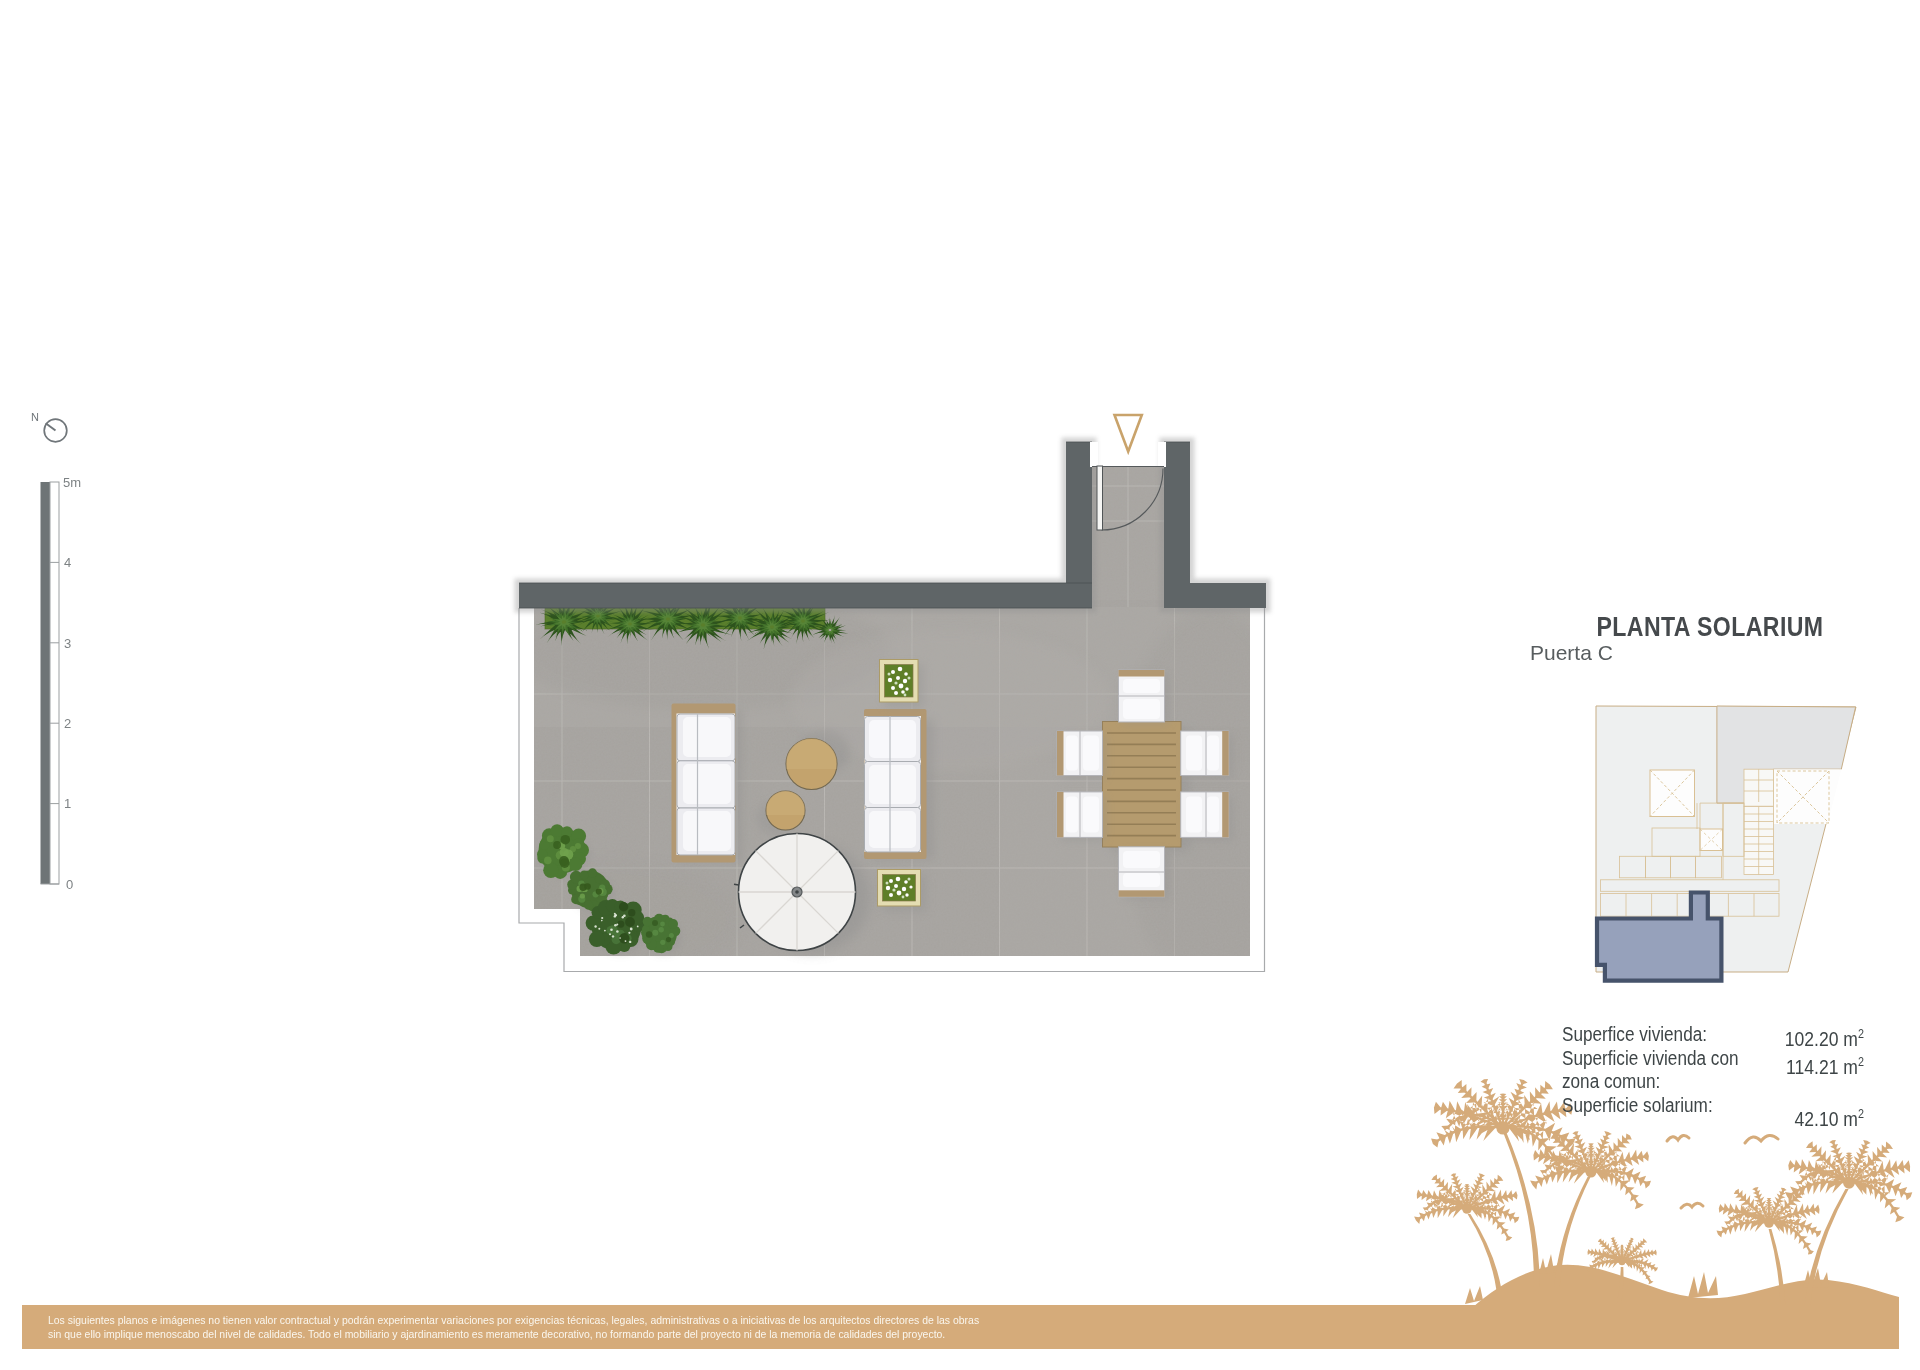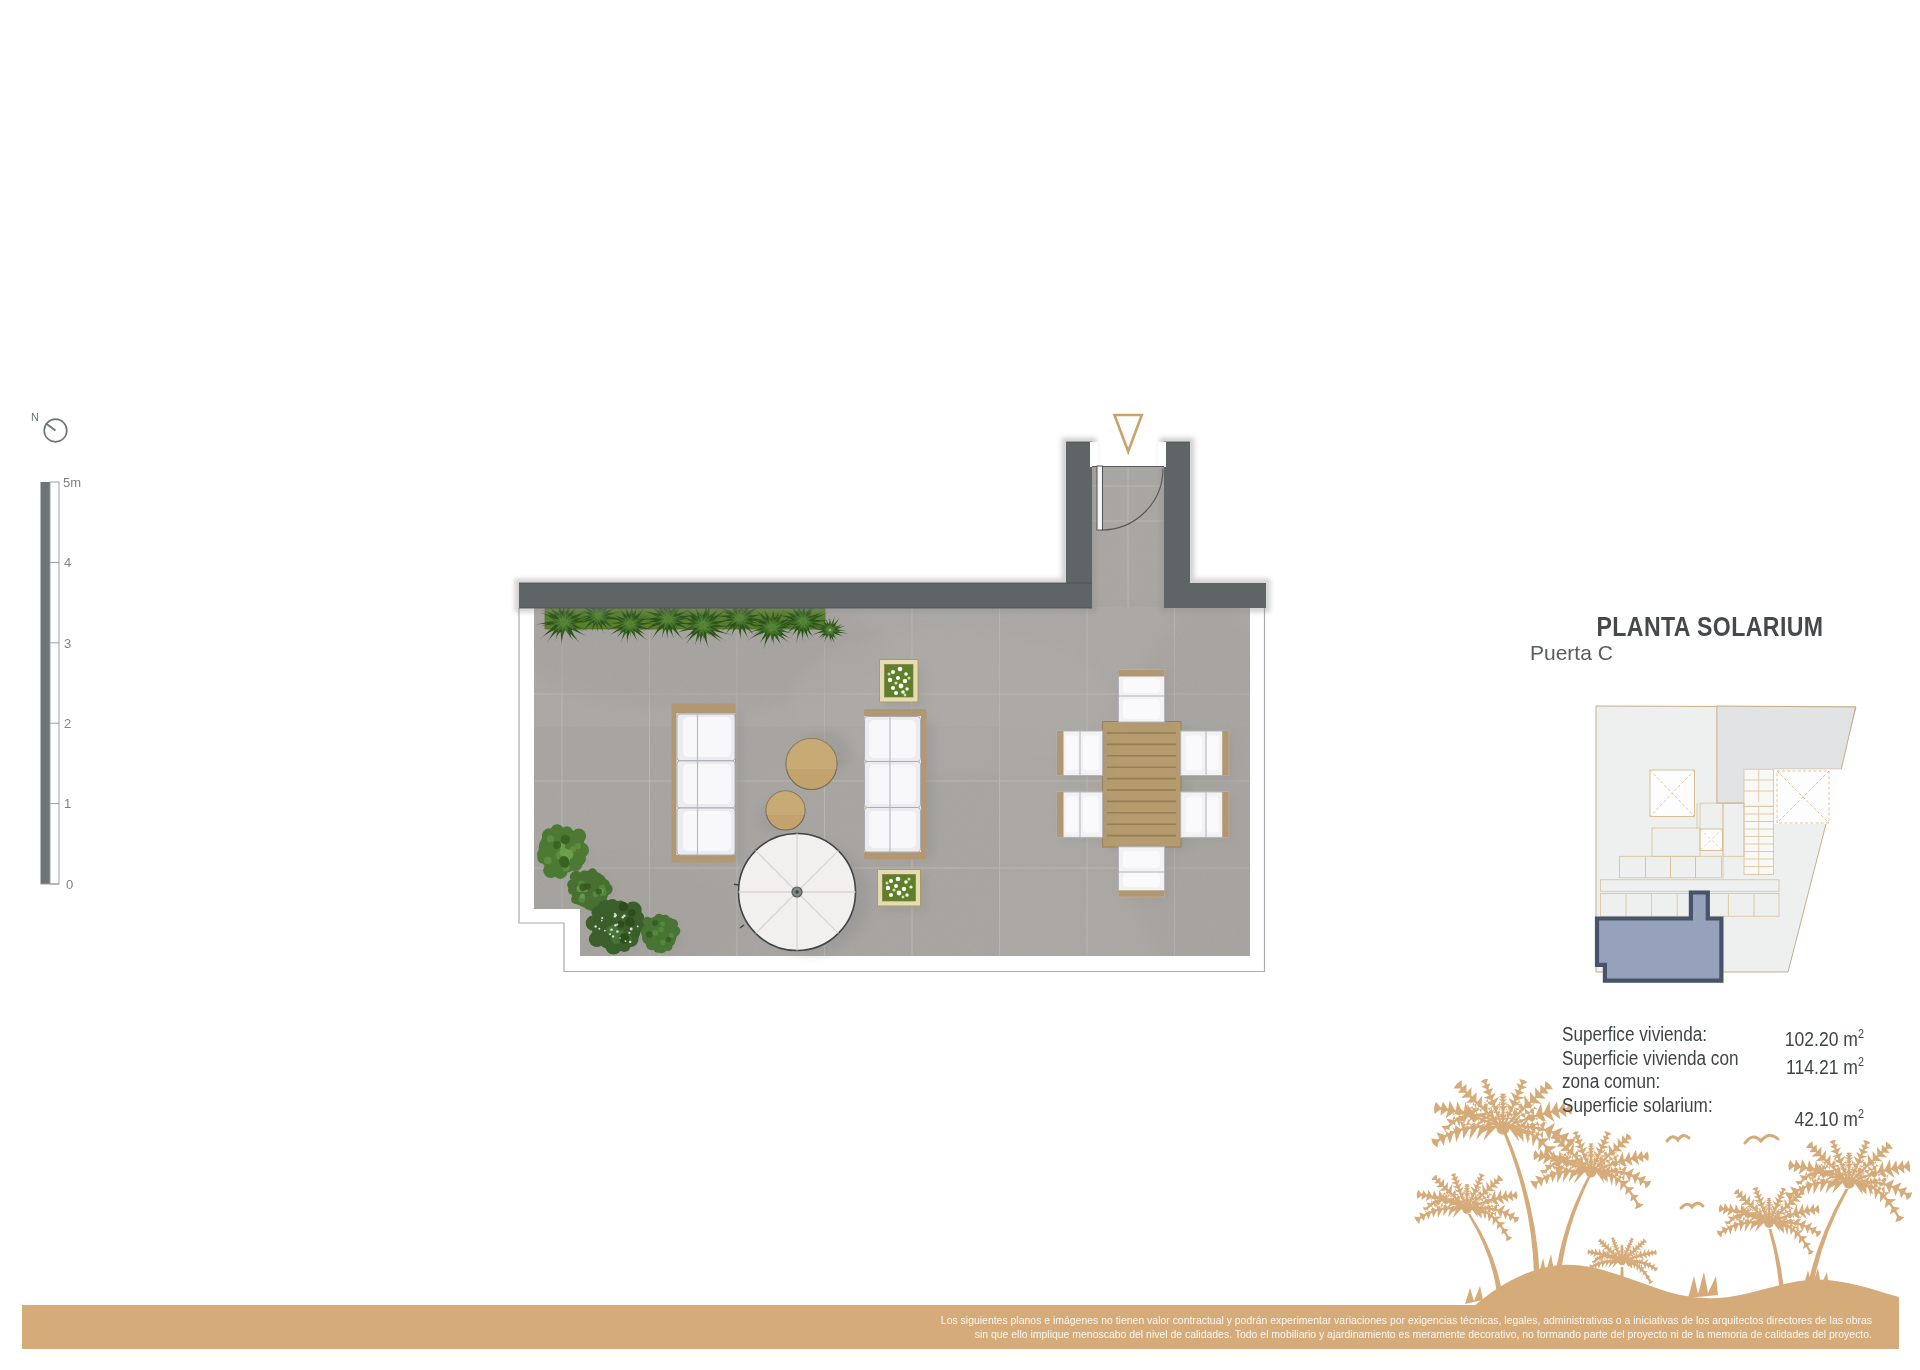--- a/index.html
+++ b/index.html
@@ -631,15 +631,15 @@
 
 <div class="abs" style="left:1530px;top:641px;width:360px;text-align:left;color:#585d5f;font-size:21px;">Puerta C</div>
 
 <div class="abs" style="left:1562px;top:1012px;width:302px;color:#3e4547;font-size:19.5px;line-height:23.5px;margin-top:11px;">
 
   <div style="transform:scaleX(0.88);transform-origin:left;">Superfice vivienda:<br>Superficie vivienda con<br>zona comun:<br>Superficie solarium:</div>
 
   <div class="abs" style="right:0;top:0;text-align:right;transform:scaleX(0.9);transform-origin:right;">102.20 m<sup style="font-size:12px">2</sup><br>114.21 m<sup style="font-size:12px">2</sup><br><br>&nbsp;42.10 m<sup style="font-size:12px">2</sup></div>
 </div>
 
-<div class="abs" style="left:0;top:1313px;width:1920px;text-align:right;color:#faf6ee;font-size:11px;line-height:14px;">
+<div class="abs" style="left:0;top:1313px;width:1920px;text-align:left;color:#faf6ee;font-size:11px;line-height:14px;">
   <div style="transform:scaleX(0.95);transform-origin:center;">Los siguientes planos e imágenes no tienen valor contractual y podrán experimentar variaciones por exigencias técnicas, legales, administrativas o a iniciativas de los arquitectos directores de las obras<br>sin que ello implique menoscabo del nivel de calidades. Todo el mobiliario y ajardinamiento es meramente decorativo, no formando parte del proyecto ni de la memoria de calidades del proyecto.</div>
 </div>
 
 </body></html>

